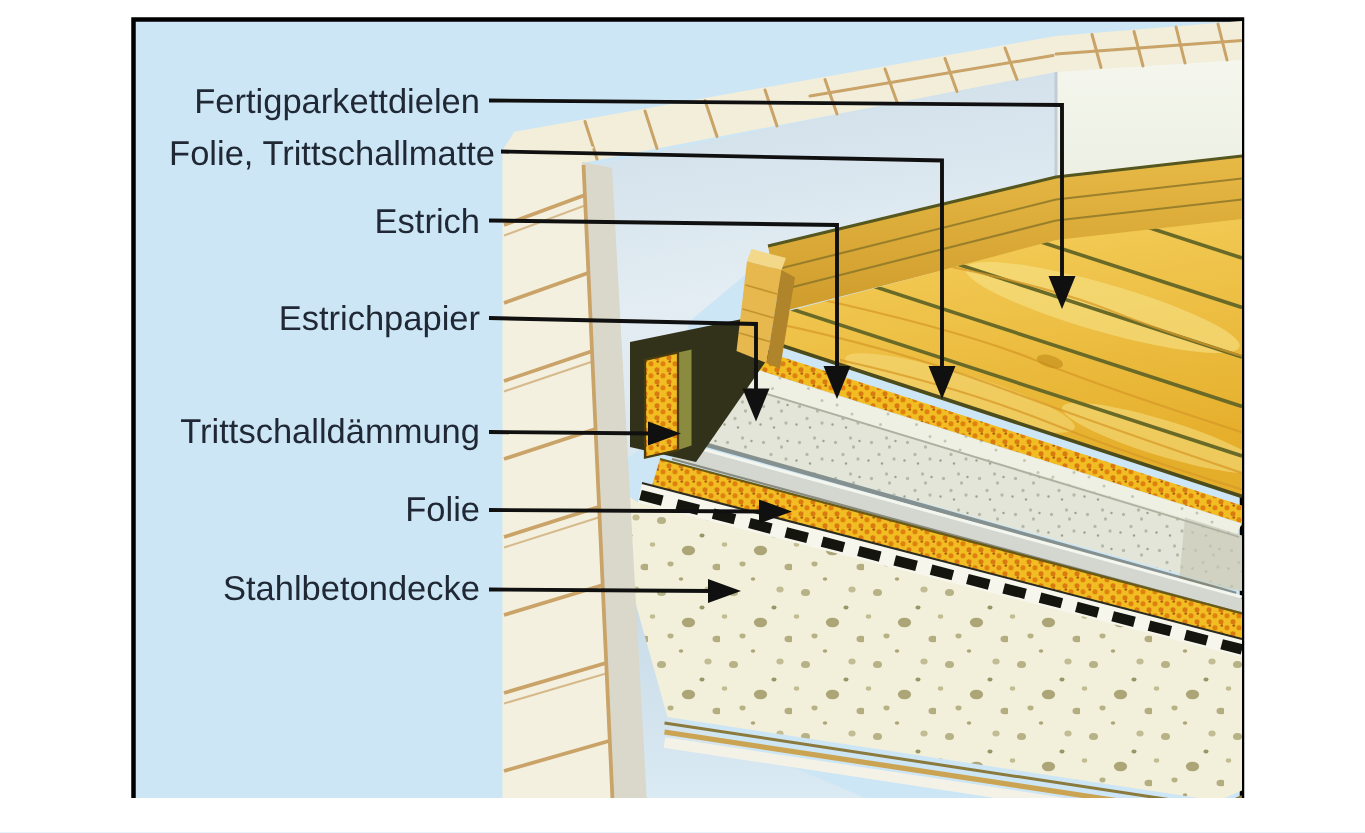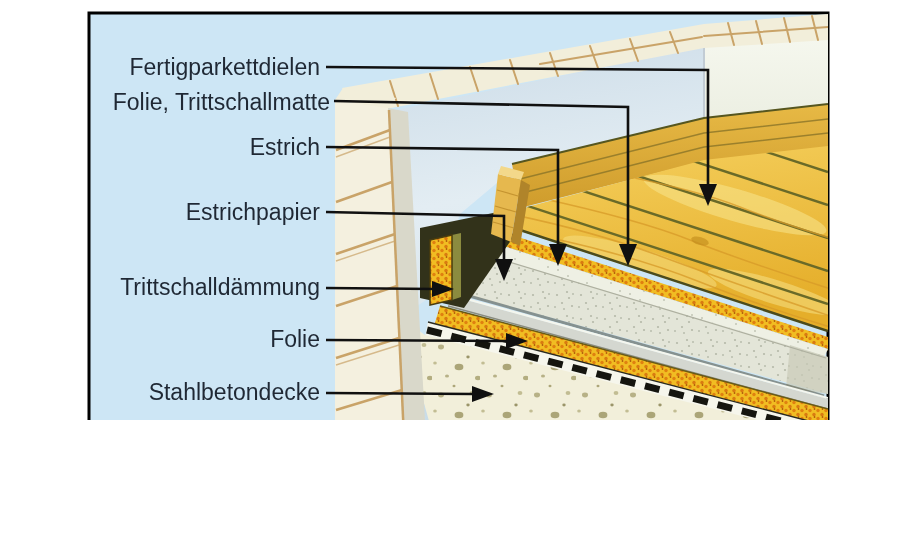--- a/index.html
+++ b/index.html
@@ -1,16 +1,16 @@
 <!DOCTYPE html>
 <html><head>
 <meta charset="utf-8">
 <style>
   html,body{margin:0;padding:0;background:#ffffff;}
-  .stage{position:relative;width:910px;height:420px;background:#8b5cf6;overflow:hidden;
+  .stage{position:relative;width:910px;height:532px;background:#8b5cf6;overflow:hidden;
          font-family:"Liberation Sans", sans-serif;}
   .stage svg{position:absolute;left:0;top:0;}
   .lbl{font-family:"Liberation Sans", sans-serif;font-size:23px;font-weight:500;fill:#1f2834;}
 </style>
 </head>
 <body>
 
 <div class="stage">
 <svg width="910" height="555" viewBox="0 0 910 555">
   <defs>

